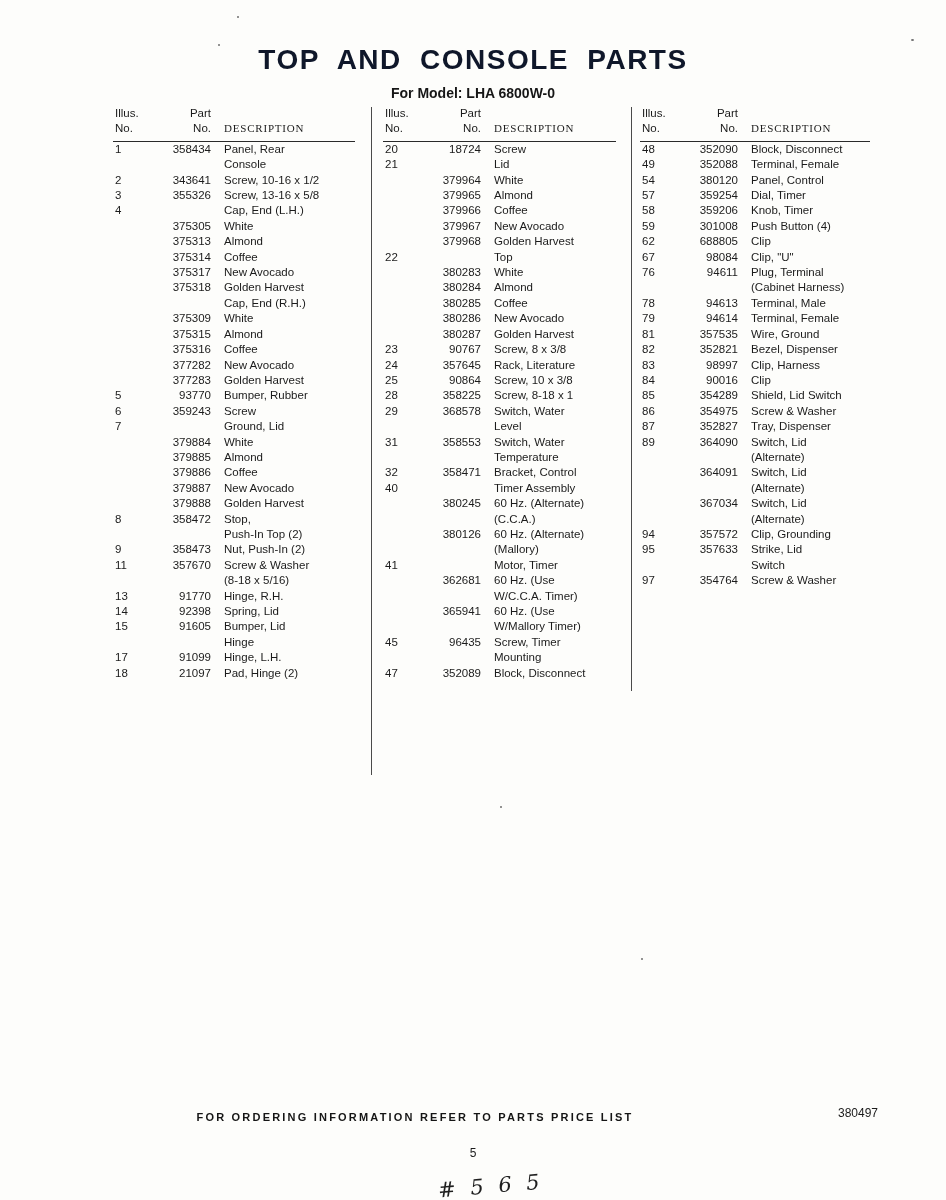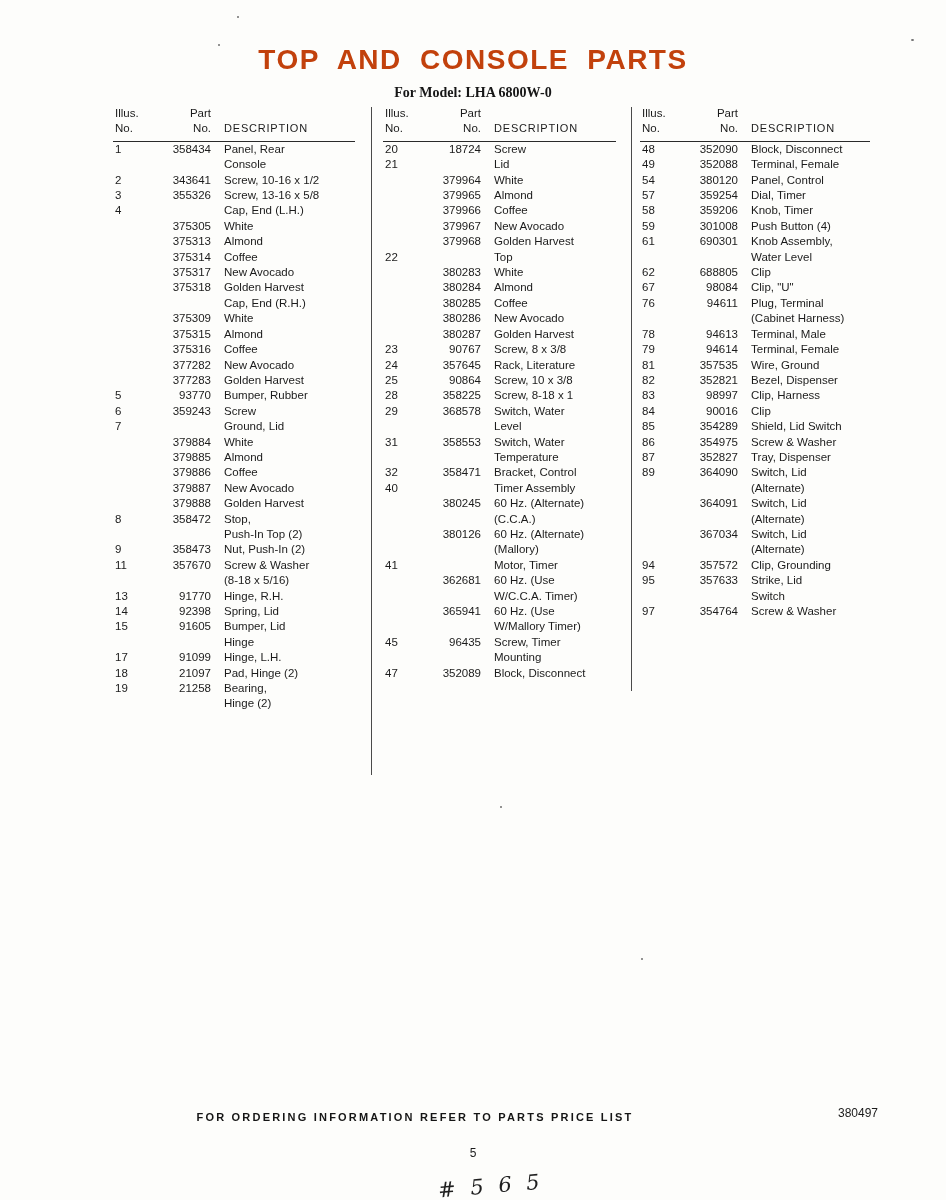--- a/index.html
+++ b/index.html
@@ -5,39 +5,39 @@
   html,body { margin:0; padding:0; }
   body {
     width:946px; height:1200px; position:relative;
     background:#fdfdfb; color:#1b1b1b;
     font-family:"Liberation Sans", sans-serif;
     overflow:hidden;
   }
   .page-title {
     position:absolute; top:44px; left:0; width:946px; margin:0;
     text-align:center; font-size:28px; font-weight:bold;
-    letter-spacing:1.5px; word-spacing:9px; color:#c2410c;
+    letter-spacing:1.5px; word-spacing:9px; color:#0f172a;
   }
   .subtitle {
     position:absolute; top:85px; left:0; width:946px;
-    text-align:center; font-size:14px; font-weight:bold; color:#161616;font-family:Liberation Serif, serif;
+    text-align:center; font-size:14px; font-weight:bold; color:#161616;
   }
   .parts-col { position:absolute; top:106px; font-size:11.5px; line-height:15.4px; }
   #col-0 { left:113px; width:252px; }
   #col-1 { left:383px; width:243px; }
   #col-2 { left:640px; width:240px; }
 
   .row-line { display:grid; grid-template-columns:38px 60px 1fr; }
   .cell-illus { padding-left:2px; text-align:left; white-space:nowrap; }
   .cell-part  { text-align:right; white-space:nowrap; }
   .cell-desc  { padding-left:13px; text-align:left; white-space:nowrap; }
 
   .col-header { border-bottom:1.4px solid #2a2a2a; padding-bottom:4px; width:96%; }
   .col-header .h-left { text-align:right; padding-left:6px; }
-  .col-header .desc-h { letter-spacing:0.8px; font-size:11px; }
+  .col-header .desc-h { letter-spacing:0.8px; font-size:11px;font-family:Liberation Serif, serif; }
 
   .v-divider { position:absolute; width:1px; background:#4a4a4a; }
   #divider-1 { left:371px; top:107px; height:668px; }
   #divider-2 { left:631px; top:107px; height:584px; }
 
   .footer-note {
     position:absolute; top:1111px; left:0; width:830px; text-align:center;
     font-size:11px; font-weight:bold; letter-spacing:2.2px; color:#151515;
   }
   .page-number { position:absolute; top:1146px; left:0; width:946px; text-align:center; font-size:12px; }
@@ -305,32 +305,20 @@
             <span class="cell-desc">Hinge, L.H.</span>
           </div>
         </div>
         <div class="part-row">
           <div class="row-line">
             <span class="cell-illus">18</span>
             <span class="cell-part">21097</span>
             <span class="cell-desc">Pad, Hinge (2)</span>
           </div>
         </div>
-        <div class="part-row">
-          <div class="row-line">
-            <span class="cell-illus">19</span>
-            <span class="cell-part">21258</span>
-            <span class="cell-desc">Bearing,</span>
-          </div>
-          <div class="row-line">
-            <span class="cell-illus"></span>
-            <span class="cell-part"></span>
-            <span class="cell-desc">Hinge (2)</span>
-          </div>
-        </div>
       </div>
   </section>
 
   <section class="parts-col" id="col-1">
     <header class="col-header">
       <div class="row-line">
         <span class="cell-illus">Illus.</span>
         <span class="cell-part h-left">Part</span>
         <span class="cell-desc"></span>
       </div>
@@ -626,32 +614,20 @@
         </div>
         <div class="part-row">
           <div class="row-line">
             <span class="cell-illus">59</span>
             <span class="cell-part">301008</span>
             <span class="cell-desc">Push Button (4)</span>
           </div>
         </div>
         <div class="part-row">
           <div class="row-line">
-            <span class="cell-illus">61</span>
-            <span class="cell-part">690301</span>
-            <span class="cell-desc">Knob Assembly,</span>
-          </div>
-          <div class="row-line">
-            <span class="cell-illus"></span>
-            <span class="cell-part"></span>
-            <span class="cell-desc">Water Level</span>
-          </div>
-        </div>
-        <div class="part-row">
-          <div class="row-line">
             <span class="cell-illus">62</span>
             <span class="cell-part">688805</span>
             <span class="cell-desc">Clip</span>
           </div>
         </div>
         <div class="part-row">
           <div class="row-line">
             <span class="cell-illus">67</span>
             <span class="cell-part">98084</span>
             <span class="cell-desc">Clip, "U"</span>

